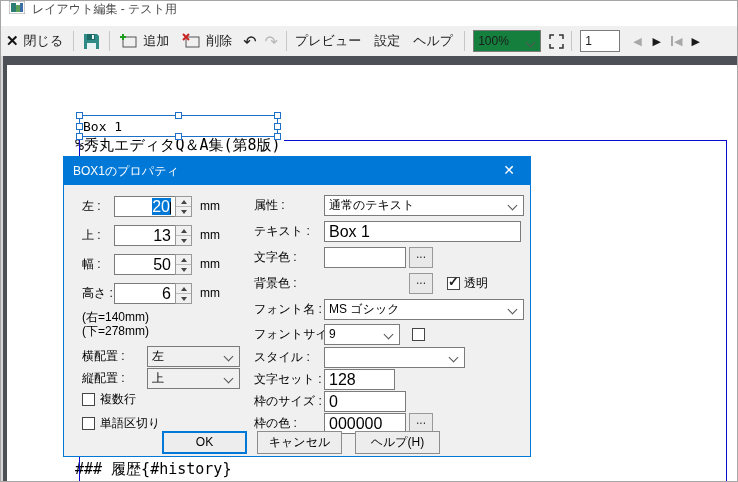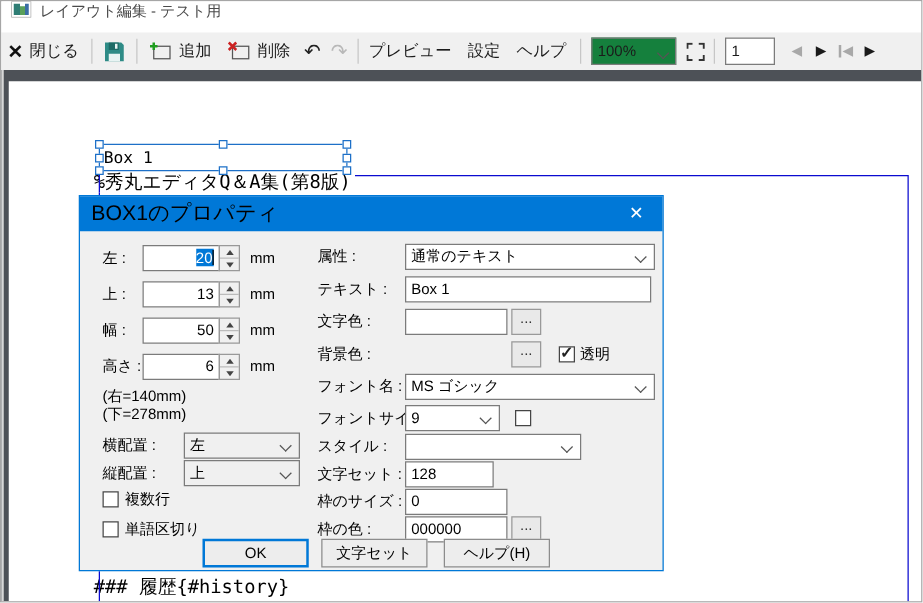--- a/index.html
+++ b/index.html
@@ -28,24 +28,24 @@
   .frame{position:absolute;left:78px;top:84px;width:646px;height:420px;border:1px solid #0b0bd0;z-index:4;}
   .heading{position:absolute;left:74px;top:81px;z-index:5;background:#fff;font-family:"DejaVu Sans Mono",monospace;font-size:15px;line-height:17px;white-space:nowrap;padding-right:3px;color:#000;}
   .vline{position:absolute;left:78px;top:81px;width:1px;height:17px;background:#0b0bd0;z-index:6;}
   .footer{position:absolute;left:74px;top:404px;z-index:3;font-family:"DejaVu Sans Mono",monospace;font-size:15px;white-space:nowrap;color:#000;}
   .box1{position:absolute;left:78px;top:59px;width:199px;height:22px;border:1px solid #1d70c8;background:#fff;z-index:6;box-sizing:border-box;}
   .blabel{position:absolute;left:3px;top:3px;font-family:"DejaVu Sans Mono",monospace;font-size:13px;color:#000;}
   .handle{position:absolute;width:7px;height:7px;background:#fff;border:1px solid #1d70c8;box-sizing:border-box;z-index:7;}
   
   .dialog{position:absolute;left:62px;top:100px;width:468px;height:301px;background:#f0f0f0;border:1px solid #0078d7;z-index:10;font-size:12px;box-sizing:border-box;}
   .dtitle{position:absolute;left:0;top:0;right:0;height:28px;background:#0078d7;}
-  .dtitle .dtext{color:#000000;font-size:17px;line-height:28px;padding-left:9px;border-radius:11px;}
+  .dtitle .dtext{color:#ffffff;font-size:12px;line-height:28px;padding-left:9px;border-radius:11px;}
   .dclose{position:absolute;right:0;top:0;width:42px;height:28px;color:#fff;text-align:center;line-height:27px;font-size:14px;}
   .dlabel{position:absolute;color:#000;line-height:21px;white-space:nowrap;font-size:12px;}
-  .tb{position:absolute;background:#fff;border:1px solid #7b7b7b;height:21px;box-sizing:border-box;line-height:19px;padding:0 4px;font-size:12px;white-space:nowrap;overflow:hidden;}
+  .tb{position:absolute;background:#fff;border:1px solid #7b7b7b;height:21px;box-sizing:border-box;line-height:19px;padding:0 4px;font-size:16px;white-space:nowrap;overflow:hidden;}
   .tb.right{text-align:right;}
   .sel{background:#0078d7;color:#fff;}
   .sel::after{content:"";display:inline-block;width:1px;height:12px;background:#000;vertical-align:-2px;}
   .dd{position:absolute;background:#fff;border:1px solid #7b7b7b;height:21px;box-sizing:border-box;line-height:19px;padding:0 18px 0 4px;font-size:12px;white-space:nowrap;overflow:hidden;}
   .dd.gray{background:#f0f0f0;}
   .chevron{position:absolute;width:6px;height:6px;border-right:1px solid #555;border-bottom:1px solid #555;transform:rotate(45deg);right:7px;top:6px;}
   .spin{position:absolute;width:17px;height:21px;box-sizing:border-box;border:1px solid #999;background:#f0f0f0;}
   .spinhalf{height:9px;border-bottom:1px solid #bbb;display:flex;align-items:center;justify-content:center;}
   .spinhalf:last-child{border-bottom:none;}
   .tri-up{width:0;height:0;border-left:3px solid transparent;border-right:3px solid transparent;border-bottom:4px solid #444;}
@@ -315,20 +315,20 @@
         <span>000000</span>
       </div>
       <div class="btn3" style="left:345px;top:256px">
         <span>...</span>
       </div>
 
       <div class="btn default" style="left:98px;top:274px;width:85px;height:23px">
         <span>OK</span>
       </div>
       <div class="btn" style="left:193px;top:274px;width:85px;height:23px">
-        <span>文字セット</span>
+        <span>キャンセル</span>
       </div>
       <div class="btn" style="left:291px;top:274px;width:85px;height:23px">
         <span>ヘルプ(H)</span>
       </div>
     </div>
   </div>
 </div>
 
 </body></html>

